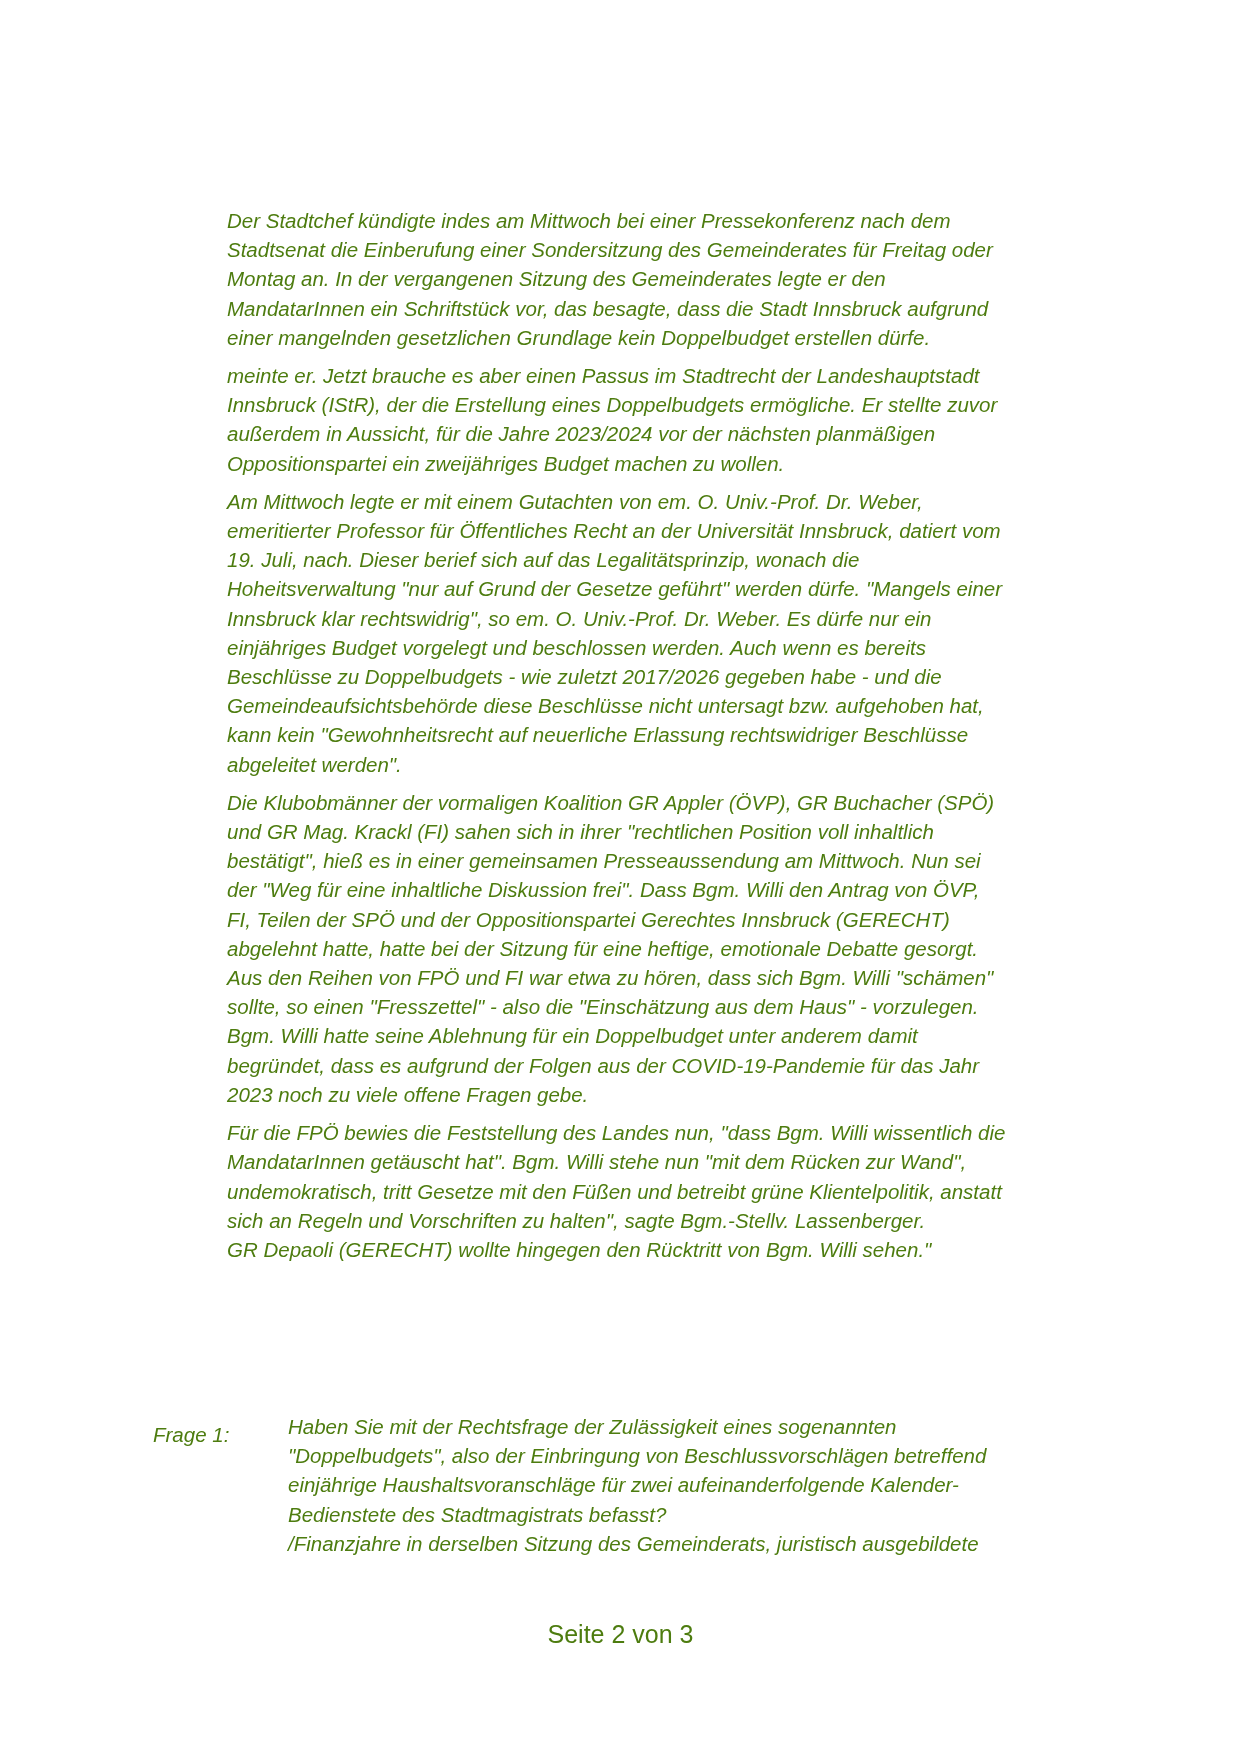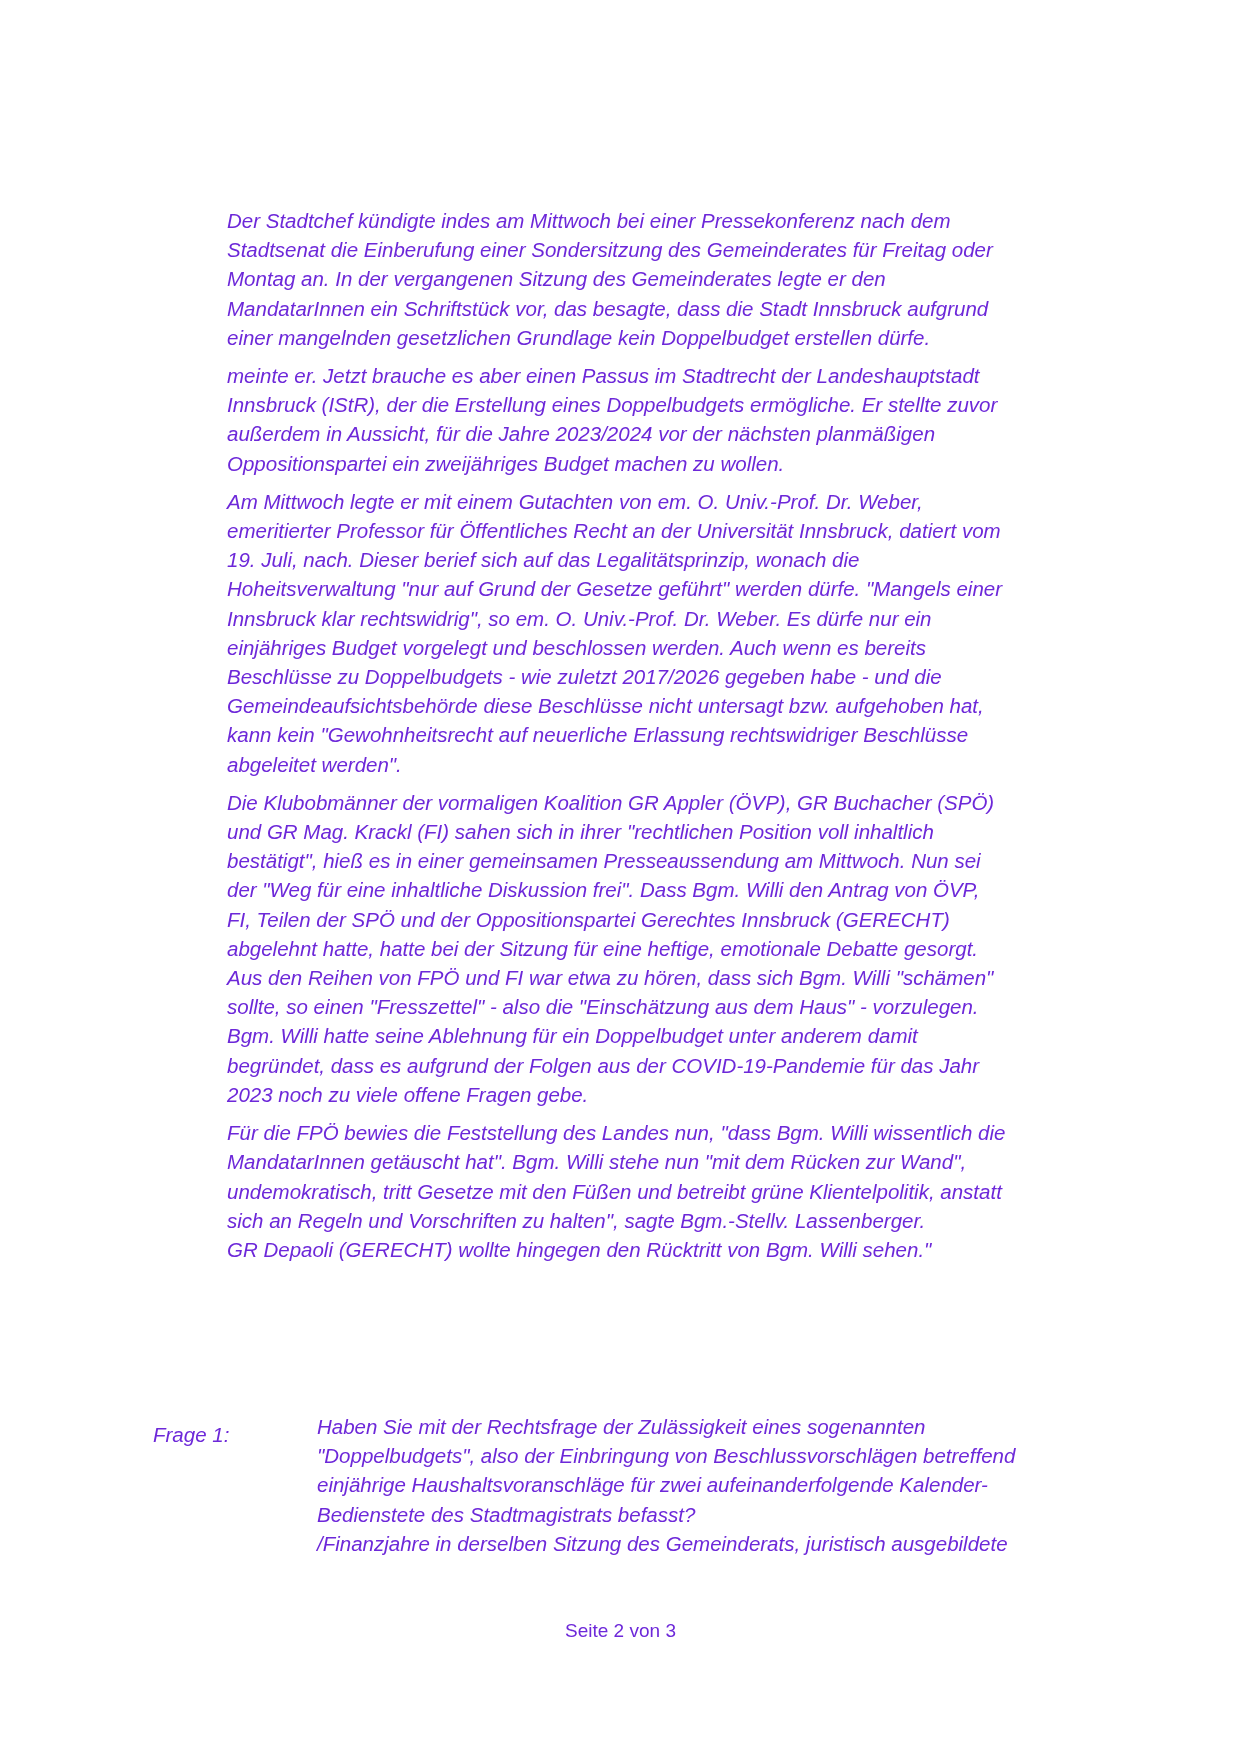--- a/index.html
+++ b/index.html
@@ -1,36 +1,36 @@
 <!DOCTYPE html>
 <html><head>
 <meta charset="utf-8">
 <style>
   html, body { margin: 0; padding: 0; background: #ffffff; }
   body { width: 1241px; height: 1755px; position: relative; overflow: hidden; }
   .page {
     position: absolute; left: 0; top: 0; width: 1241px; height: 1755px;
-    background: #ffffff; color: #6d28d9;
+    background: #ffffff; color: #4d7c0f;
     font-family: "Liberation Sans", sans-serif;
   }
   .body-text {
     position: absolute; left: 227px; top: 206px; width: 920px;
     font-style: italic; font-size: 20.5px; line-height: 29.2px;
   }
   .para { margin: 0 0 9px 0; }
   .line { display: block; white-space: nowrap; }
   .question {
     position: absolute; left: 153px; top: 1412px; width: 1000px;
     font-style: italic; font-size: 20.5px; line-height: 29.2px;
   }
   .q-label { position: absolute; left: 0; top: 8px; }
-  .q-text { position: absolute; left: 164px; top: 0; width: 850px; }
+  .q-text { position: absolute; left: 135px; top: 0; width: 850px; }
   .footer {
     position: absolute; left: 0; top: 1620px; width: 1241px;
-    text-align: center; font-size: 19px;
+    text-align: center; font-size: 25px;
   }
 </style>
 </head>
 <body>
 
 <div class="page">
 
   <div class="body-text">
     <p class="para">
       <span class="line">Der Stadtchef kündigte indes am Mittwoch bei einer Pressekonferenz nach dem</span>

